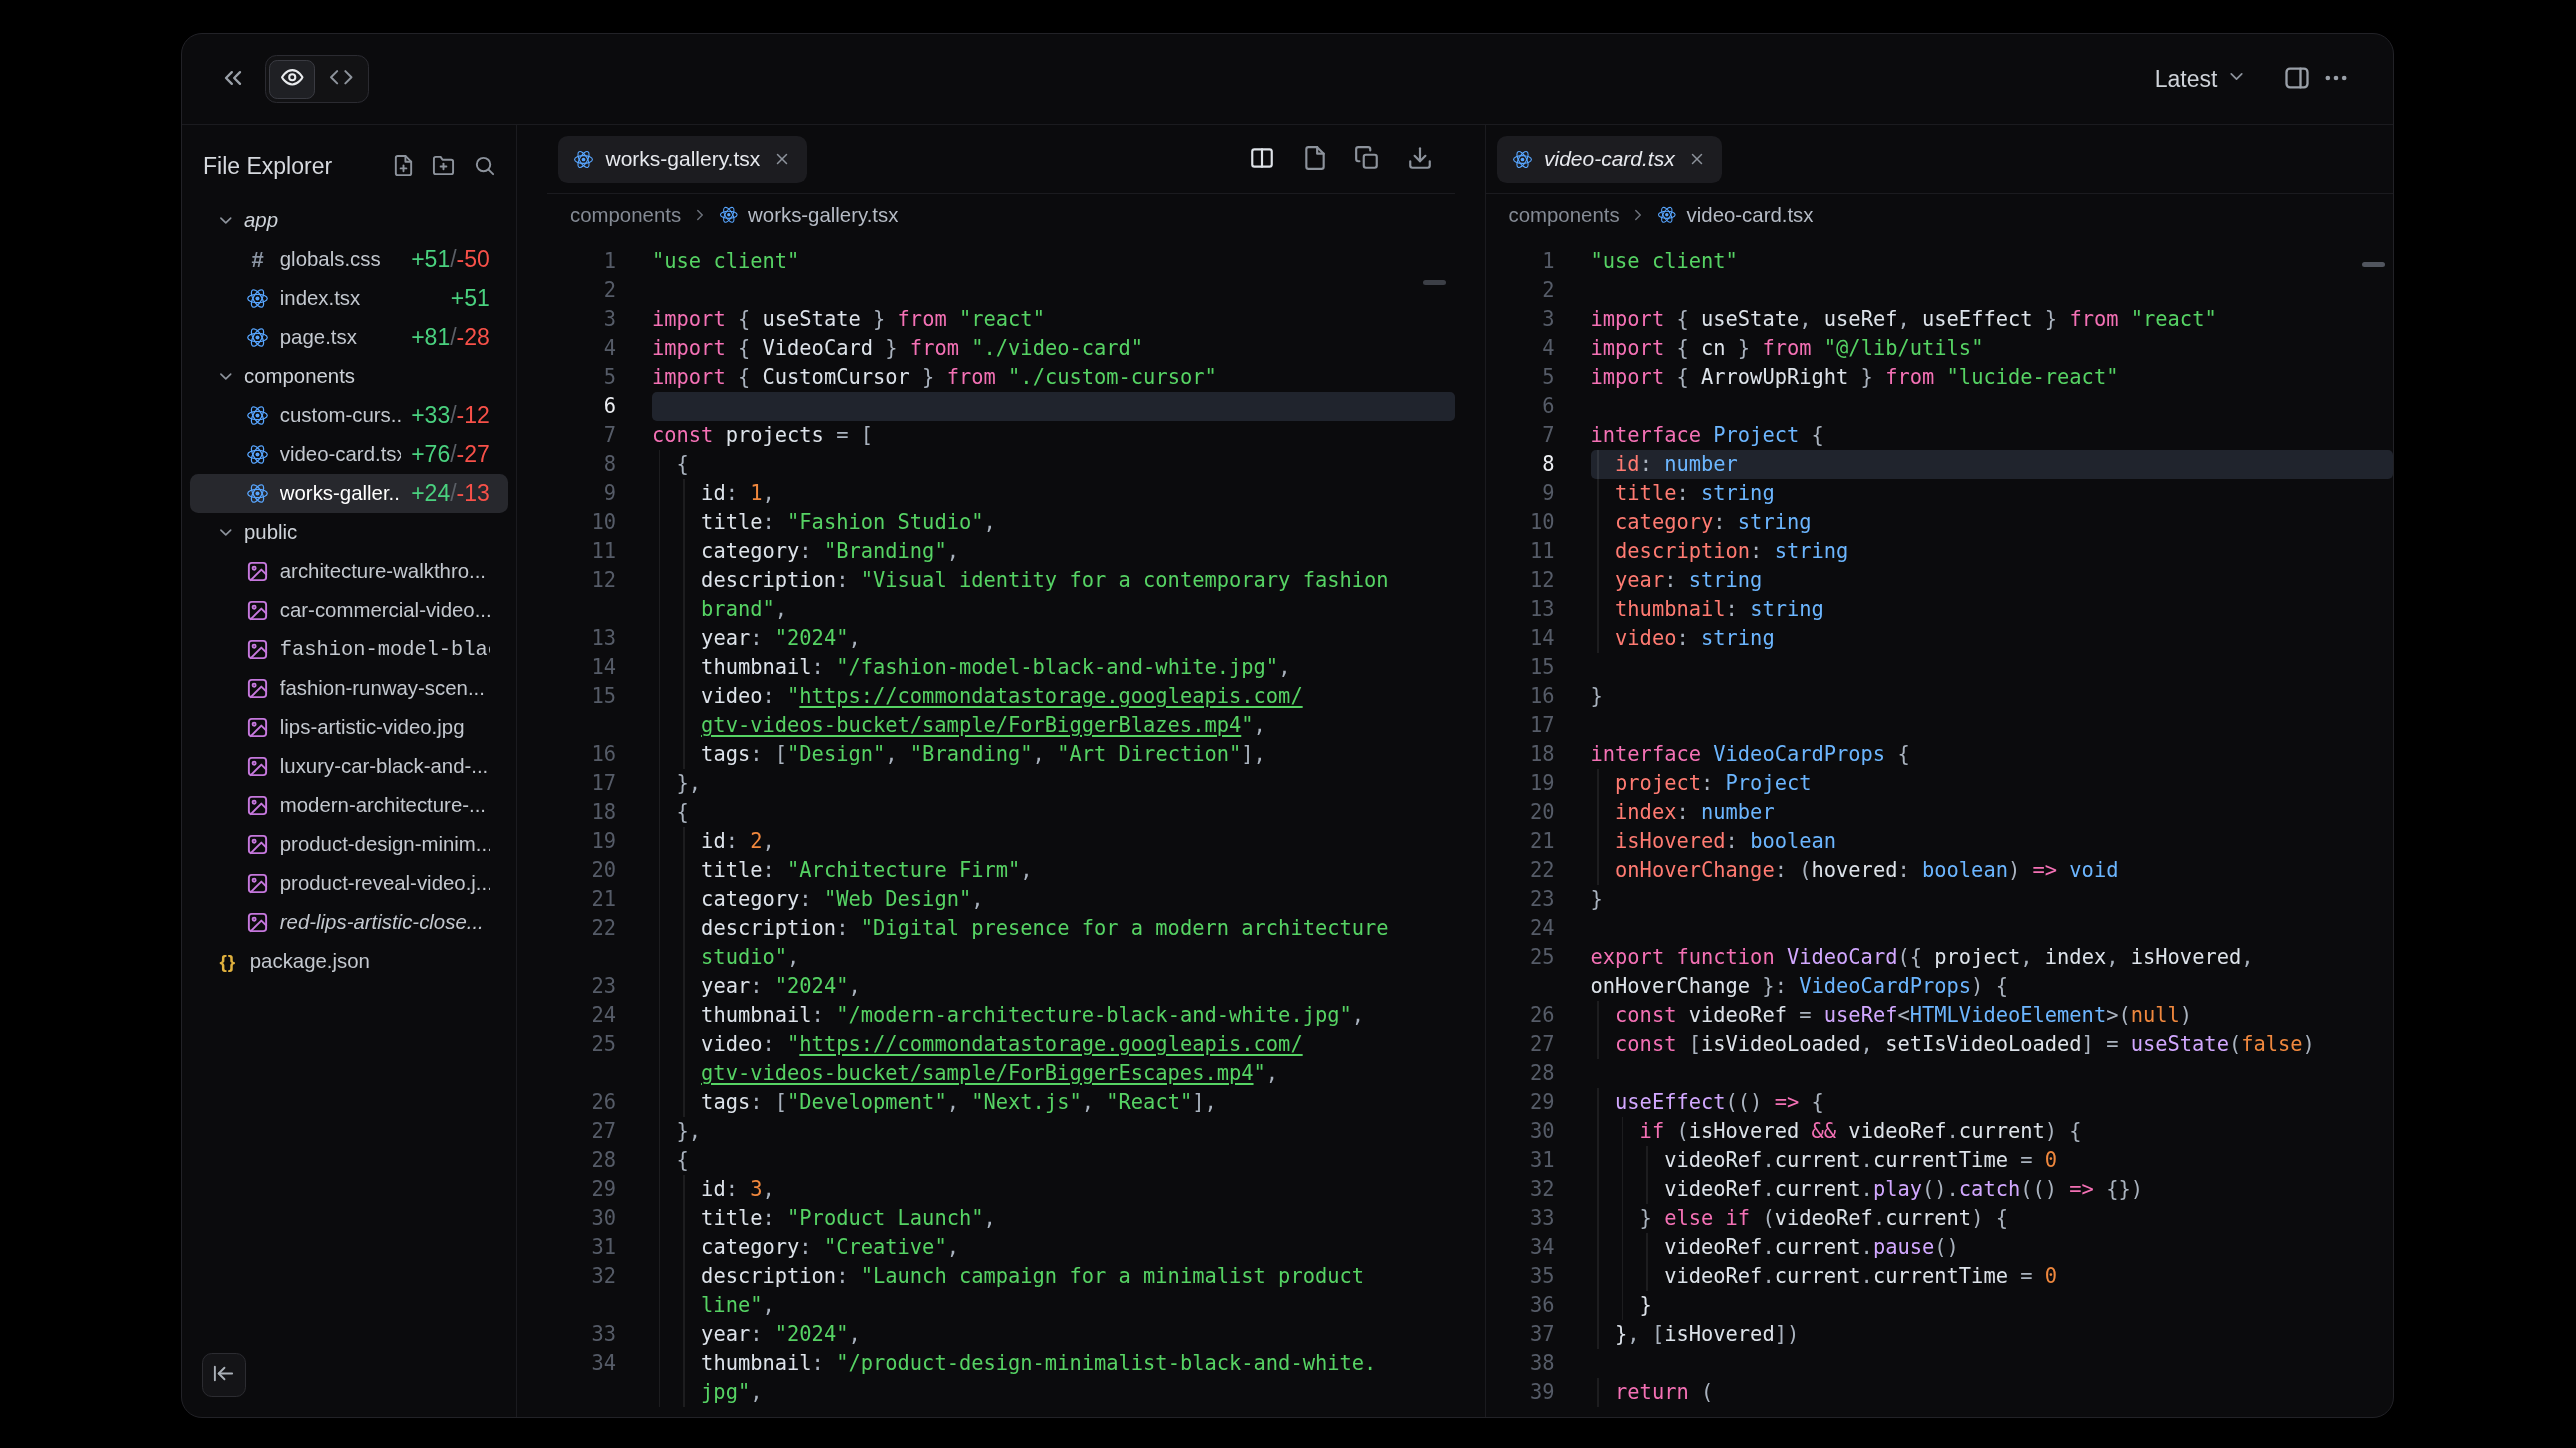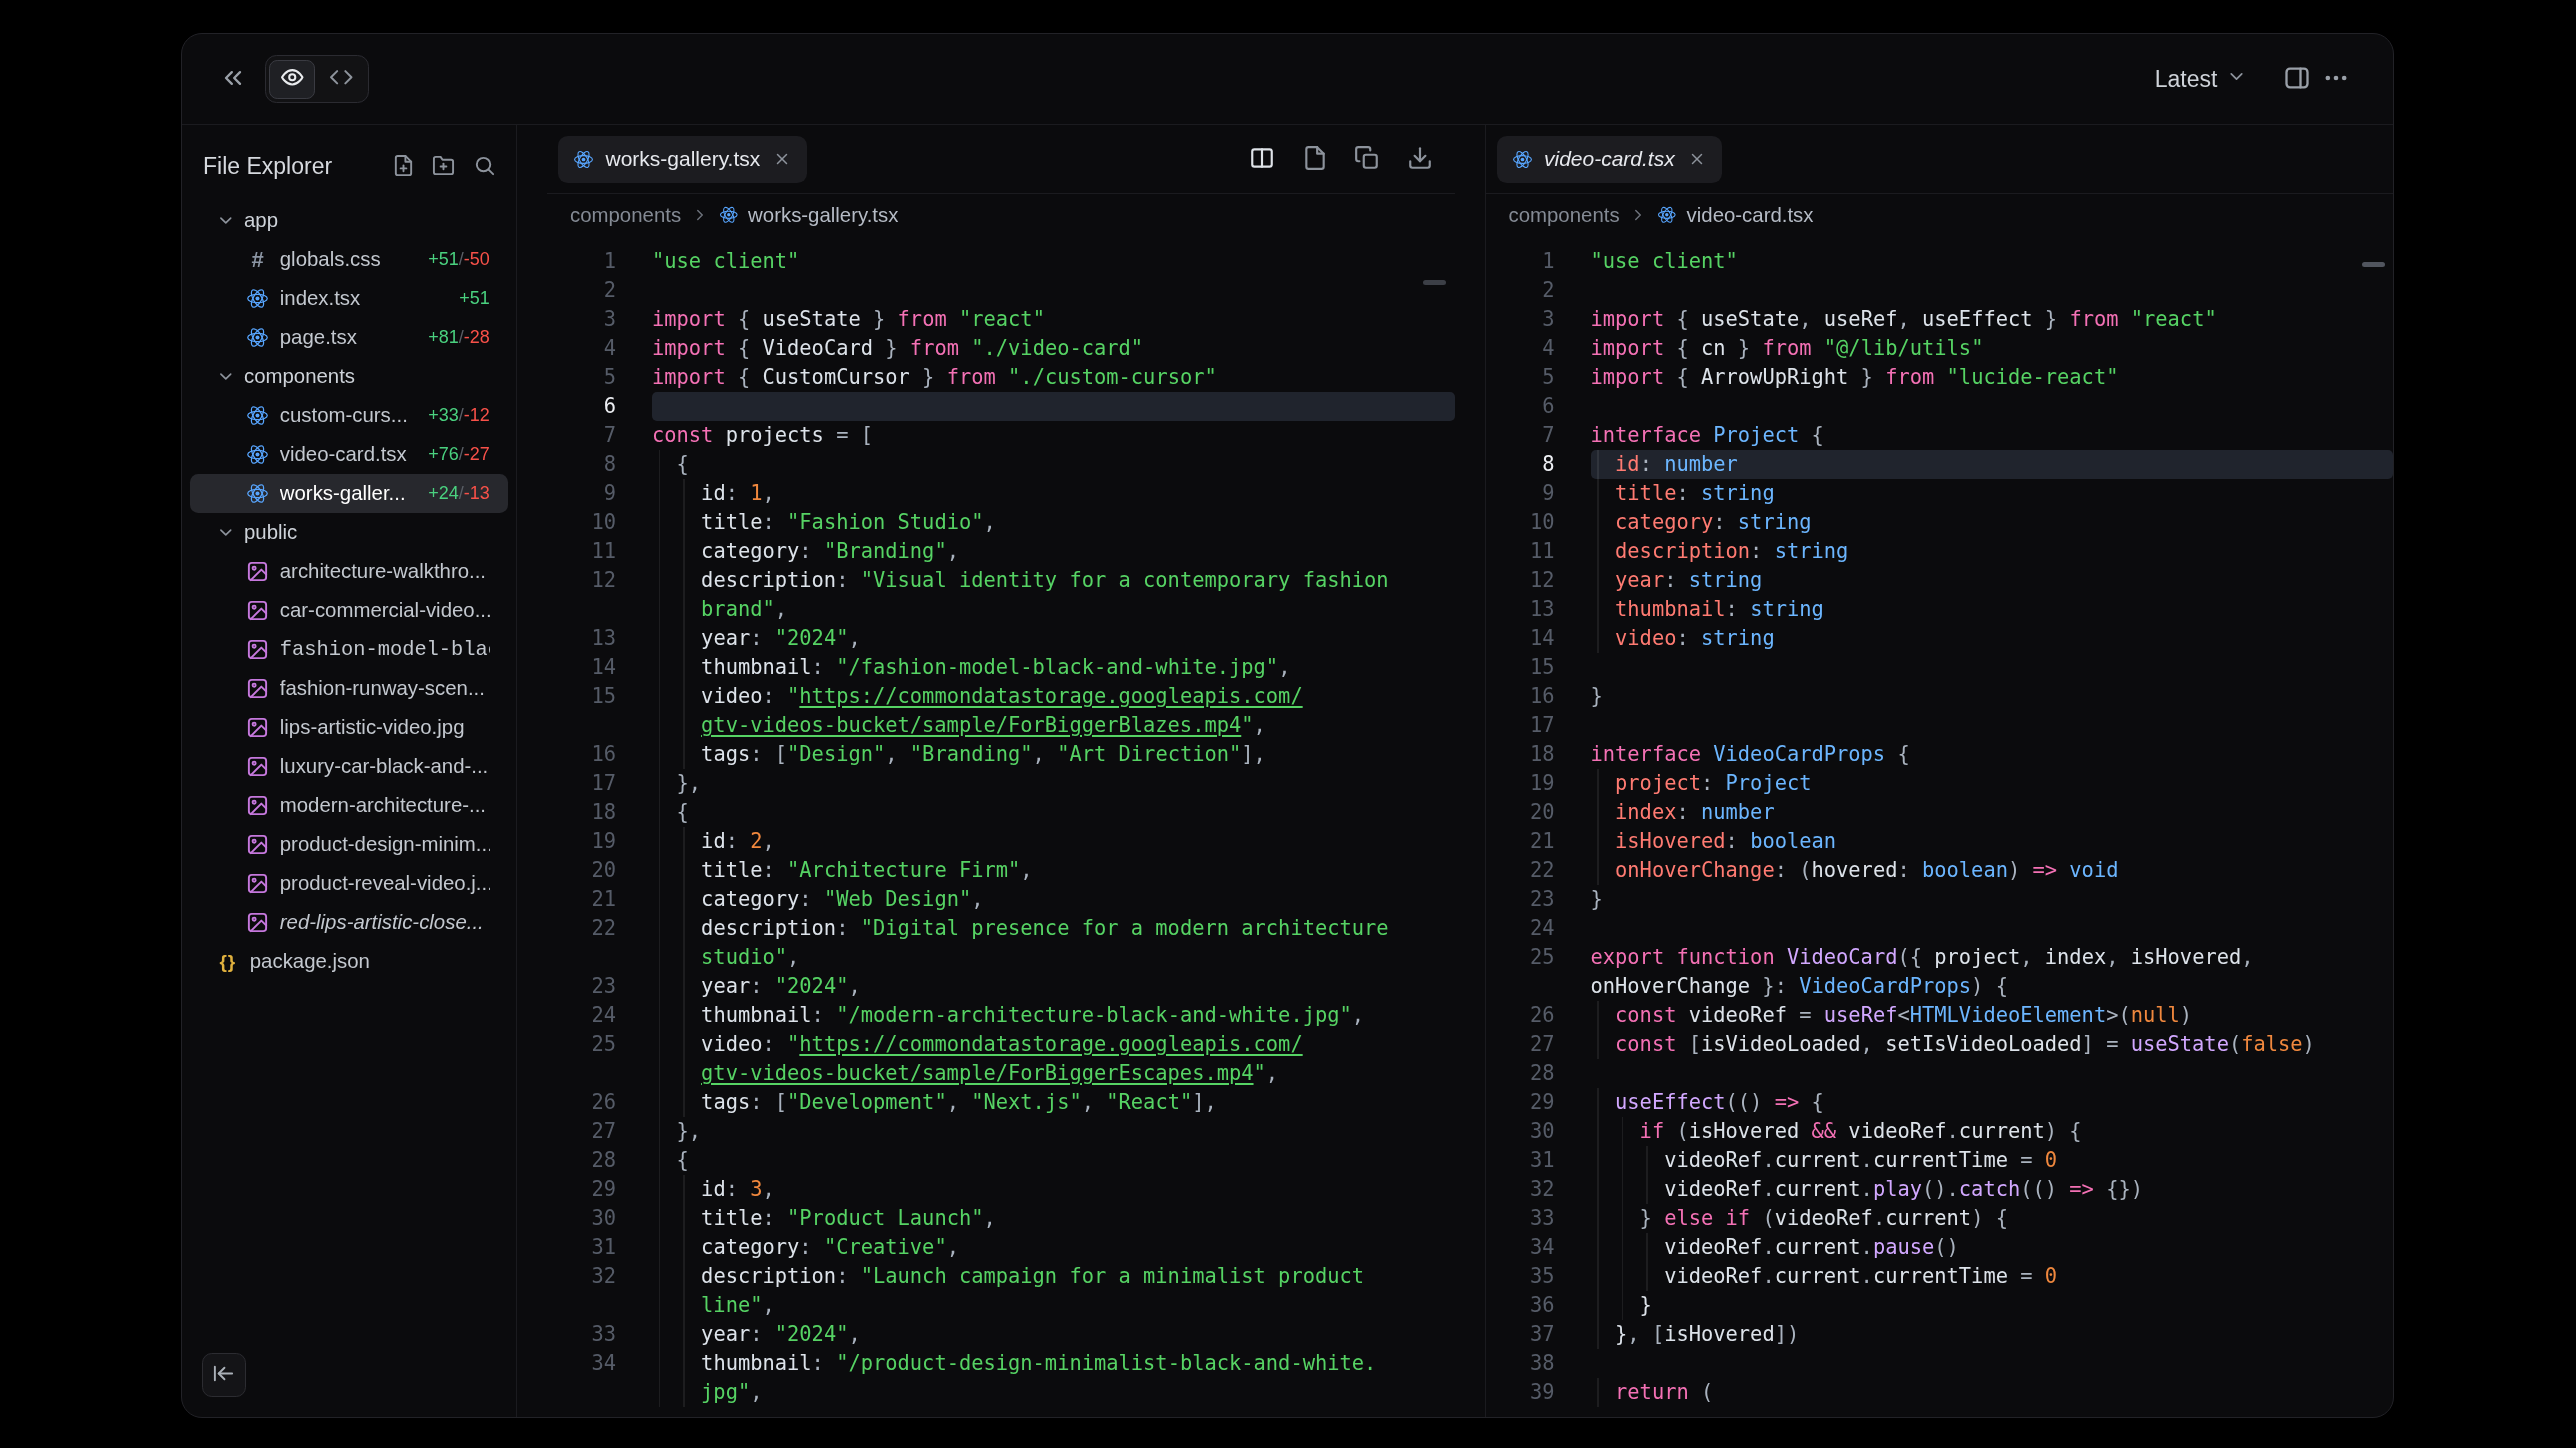--- a/index.html
+++ b/index.html
@@ -32,21 +32,21 @@
   .tree-row.folder{color:#ced3d9;}
   .tree-row.selected{background:#27282d;color:#ffffff;}
   .t-icon{width:23px;height:23px;flex:0 0 23px;display:flex;align-items:center;justify-content:center;margin-right:10.6px;}
   .t-icon svg{width:100%;height:100%;}
   .chev{color:#8d939c;width:19.6px;flex-basis:19.6px;margin-right:8.2px;}
   .ft-react{color:#58a6ff;}
   .ft-image{color:#c678dd;}
   .hash{font-style:normal;font-weight:700;color:#8b95a3;font-size:22px;line-height:1;}
   .braces{font-style:normal;font-weight:700;color:#e0b13e;font-size:19px;line-height:1;letter-spacing:0.8px;}
   .t-name{white-space:nowrap;overflow:hidden;min-width:0;}
-  .diff{margin-left:auto;padding-left:9.8px;font-size:18px;white-space:nowrap;flex:0 0 auto;}
+  .diff{margin-left:auto;padding-left:9.8px;font-size:23px;white-space:nowrap;flex:0 0 auto;}
   .diff i{font-style:normal;}
   .diff .add{color:#4ad17f;}
   .diff .slash{color:#5a5f66;}
   .diff .del{color:#f85149;}
   .collapse-btn{position:absolute;left:19.6px;bottom:19.6px;width:44px;height:44px;border-radius:9.8px;background:#141417;
     border:1.6px solid #2c2c31;color:#aab0b8;display:flex;align-items:center;justify-content:center;cursor:pointer;}
   .collapse-btn svg{width:23px;height:23px;}
   
   .editor{flex:1;display:flex;flex-direction:column;min-width:0;position:relative;}
   .editor.right{border-left:1.6px solid #1b1b1f;}
@@ -152,21 +152,21 @@
                   <path d="M12 10v6"></path>
                   <path d="M9 13h6"></path>
                 </svg></span></button>
           <button class="sb-ic"><span><svg viewBox="0 0 24 24" fill="none" stroke="currentColor" stroke-width="2" stroke-linecap="round" stroke-linejoin="round">
                   <circle cx="11" cy="11" r="7"></circle>
                   <path d="M21 21l-4.5-4.5"></path>
                 </svg></span></button>
         </span>
       </div>
       <div class="tree">
-          <div class="tree-row folder" style="padding-left: 26px;">
+          <div class="tree-row folder" style="padding-left: 26px; font-style: italic;">
             <span class="t-icon chev">
               <svg viewBox="0 0 24 24" fill="none" stroke="currentColor" stroke-width="2" stroke-linecap="round" stroke-linejoin="round">
                 <path d="M6 9l6 6 6-6"></path>
               </svg>
             </span>
             <span class="t-name">app</span>
           </div>
           <div class="tree-row" style="padding-left: 56px;">
             <span class="t-icon ft-css">
               <b class="hash">#</b>

